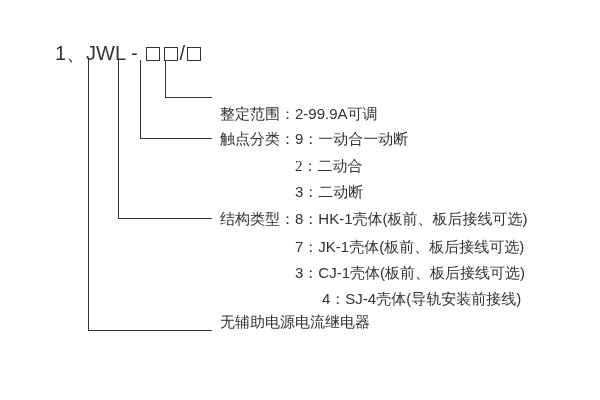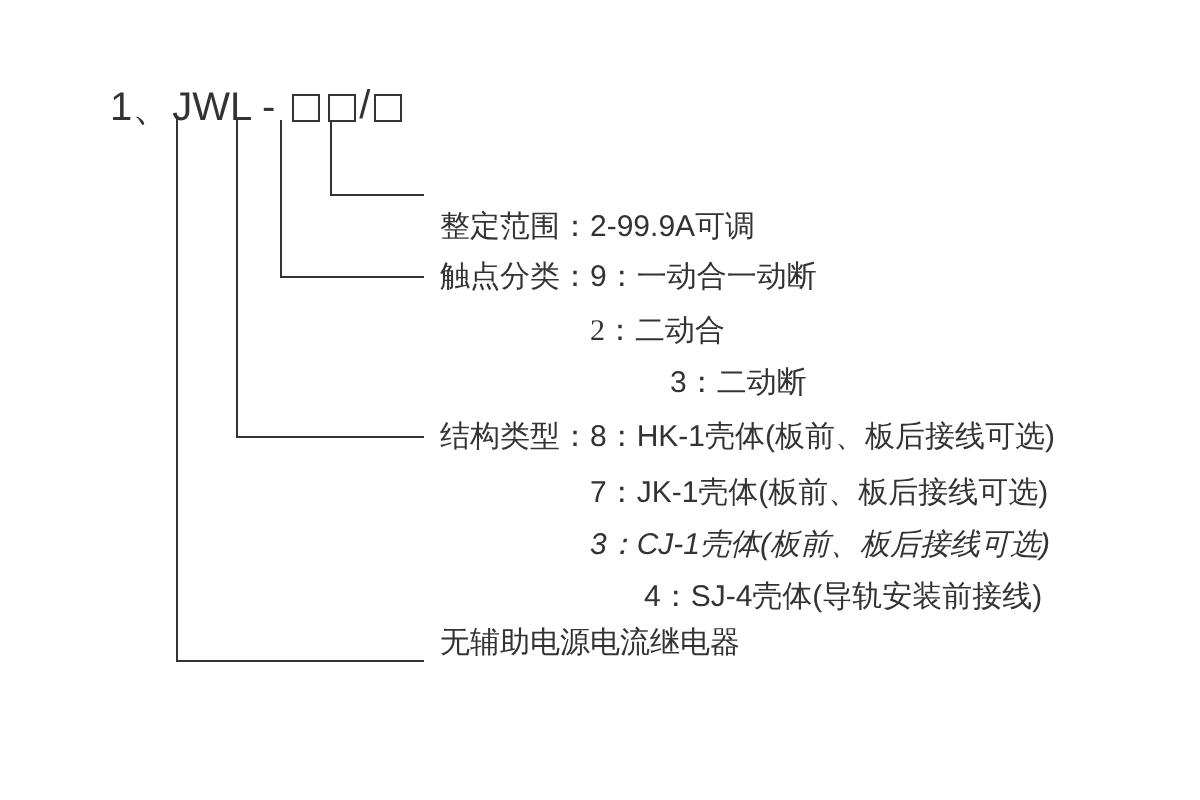--- a/index.html
+++ b/index.html
@@ -40,20 +40,20 @@
 
 <div class="abs hline" style="left:165px;top:97px;width:47px;"></div>
 <div class="abs hline" style="left:140px;top:138px;width:72px;"></div>
 <div class="abs hline" style="left:118px;top:218px;width:94px;"></div>
 <div class="abs hline" style="left:88px;top:330px;width:124px;"></div>
 
 <div class="abs txt" style="left:220px;top:104px;">整定范围：2-99.9A可调</div>
 
 <div class="abs txt" style="left:220px;top:129px;">触点分类：9：一动合一动断</div>
 <div class="abs txt" style="left:295px;top:156px;font-family:Liberation Serif, serif;">2：二动合</div>
-<div class="abs txt" style="left:295px;top:182px;margin-left:40px;">3：二动断</div>
+<div class="abs txt" style="left:295px;top:182px;">3：二动断</div>
 
 <div class="abs txt" style="left:220px;top:209px;">结构类型：8：HK-1壳体(板前、板后接线可选)</div>
 <div class="abs txt" style="left:295px;top:237px;">7：JK-1壳体(板前、板后接线可选)</div>
-<div class="abs txt" style="left:295px;top:263px;font-style:italic;">3：CJ-1壳体(板前、板后接线可选)</div>
+<div class="abs txt" style="left:295px;top:263px;">3：CJ-1壳体(板前、板后接线可选)</div>
 <div class="abs txt" style="left:295px;top:289px;margin-left:27px;">4：SJ-4壳体(导轨安装前接线)</div>
 
 <div class="abs txt" style="left:220px;top:312px;">无辅助电源电流继电器</div>
 
 </body></html>

